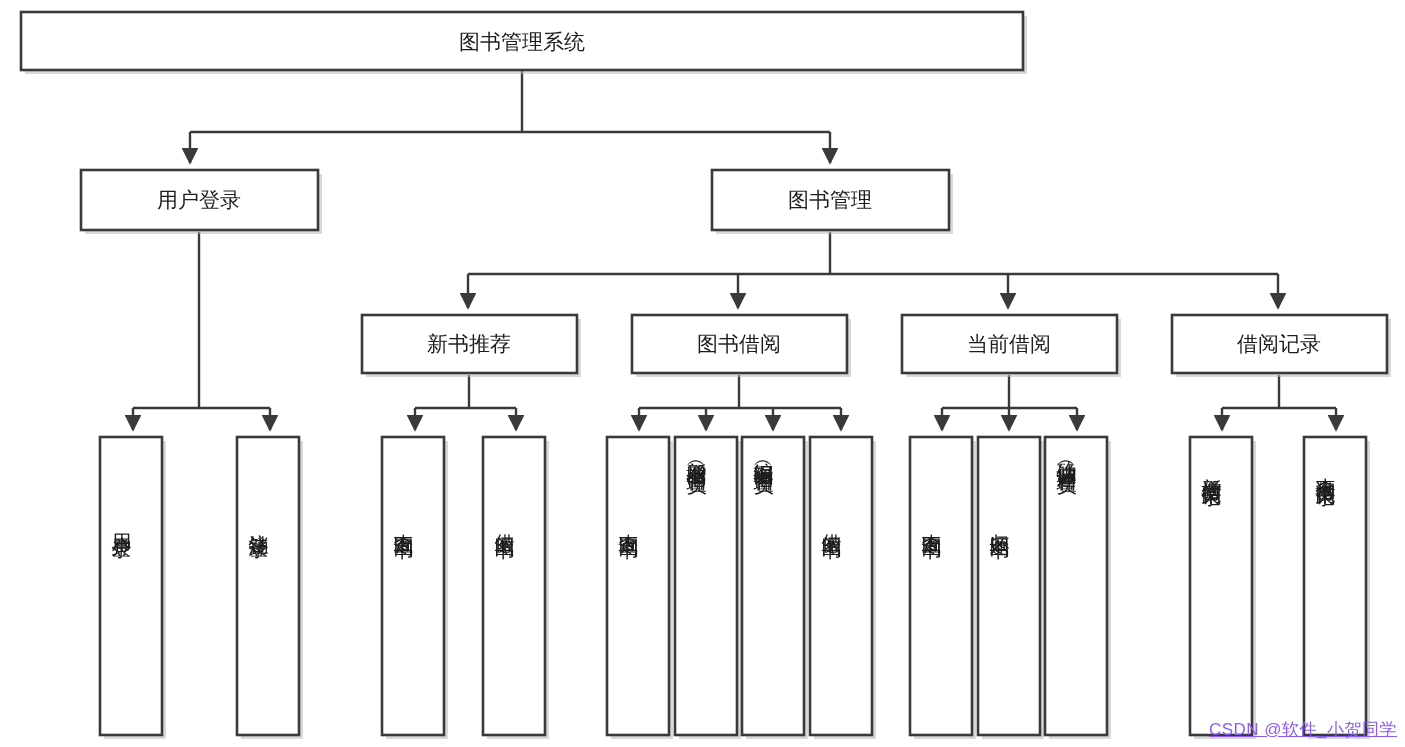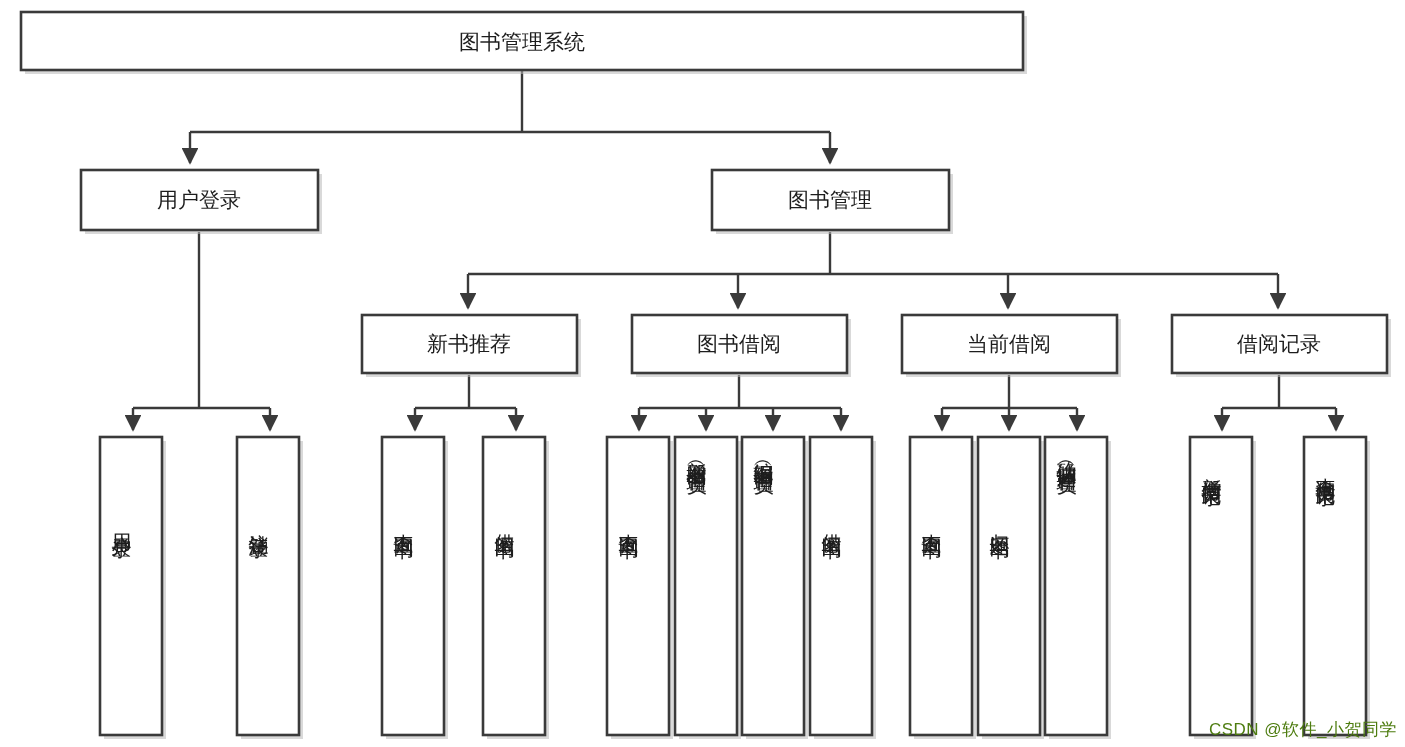--- a/index.html
+++ b/index.html
@@ -64,23 +64,24 @@
     white-space: nowrap;
     pointer-events: none;
     text-align: start;
   }
   .watermark {
     position: absolute;
     right: 8px;
     bottom: 6px;
     font-family: "Liberation Sans", "DejaVu Sans", sans-serif;
     font-size: 17px;
-    color: #4d7c0f;
+    color: #8b5cf6;
     letter-spacing: 0.5px;
     white-space: nowrap;
+    text-decoration: underline;
   }
 </style>
 </head>
 <body>
 
 <div id="diagram-root">
 
   <svg id="tree-svg" viewBox="0 0 1405 747">
     <defs>
       <marker id="arrow" viewBox="0 0 10 10" refX="9" refY="5" markerWidth="7" markerHeight="7" orient="auto-start-reverse">

